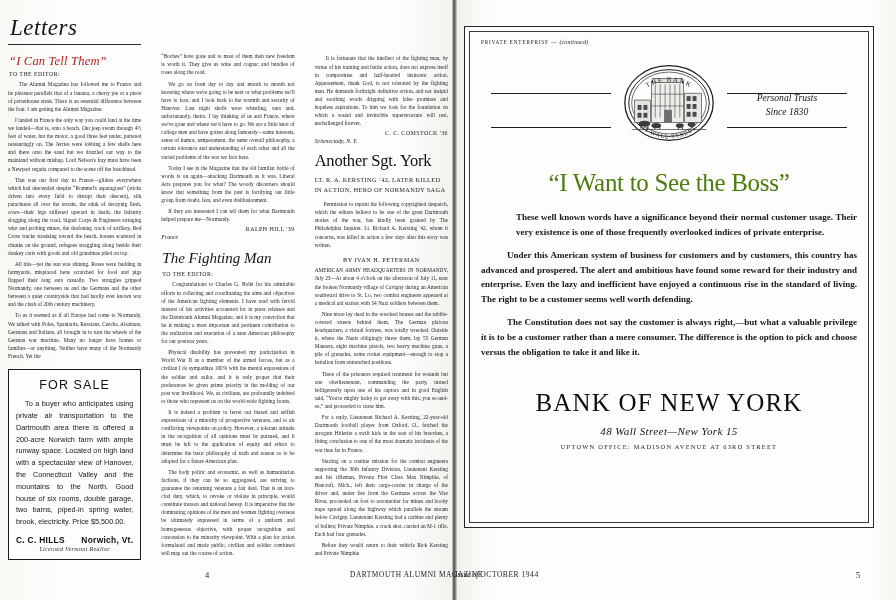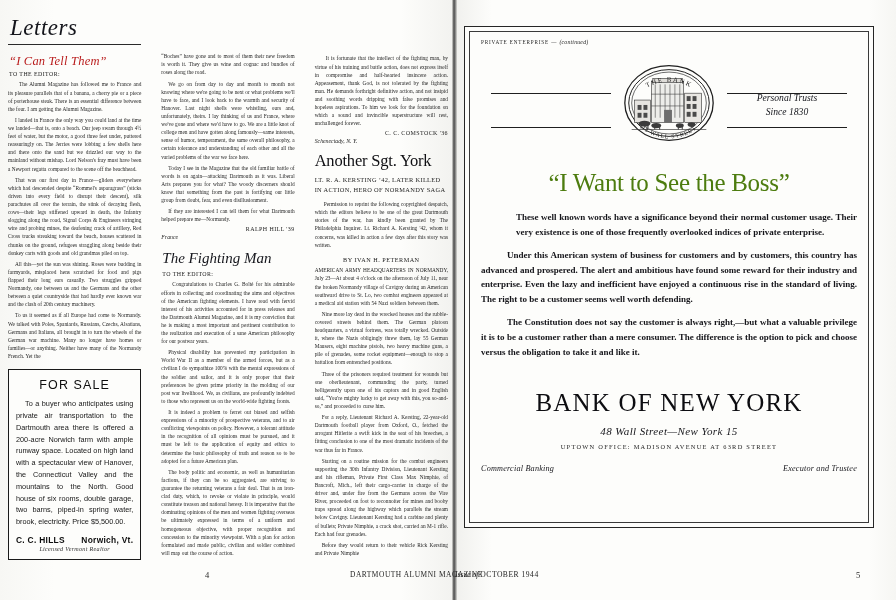--- a/index.html
+++ b/index.html
@@ -271,24 +271,20 @@
         </div>
 
         <div class="adhead">“I Want to See the Boss”</div>
         <p class="adbody first">These well known words have a significance beyond their normal customer usage. Their very existence is one of those frequently overlooked indices of private enterprise.</p>
         <p class="adbody">Under this American system of business for customers and by customers, this country has advanced and prospered. The alert and ambitious have found some reward for their industry and enterprise. Even the lazy and inefficient have enjoyed a continuous rise in the standard of living. The right to be a customer seems well worth defending.</p>
         <p class="adbody">The Constitution does not say the customer is always right,—but what a valuable privilege it is to be a customer rather than a mere consumer. The difference is the option to pick and choose versus the obligation to take it and like it.</p>
 
         <div class="bankname">BANK OF NEW YORK</div>
         <div class="bankaddr">48 Wall Street—New York 15</div>
         <div class="bankuptown">UPTOWN OFFICE:  MADISON AVENUE AT 63RD STREET</div>
-        <div class="bankfoot">
-          <span>Commercial Banking</span>
-          <span>Executor and Trustee</span>
-        </div>
       </div>
     </div>
   </div>
 
   <div class="footer">
     <span class="pgnum pg-left">4</span>
     <span class="magname">DARTMOUTH ALUMNI MAGAZINE</span>
     <span class="issue"><i>Issue of</i> <span class="up">OCTOBER 1944</span></span>
     <span class="pgnum pg-right">5</span>
   </div>

